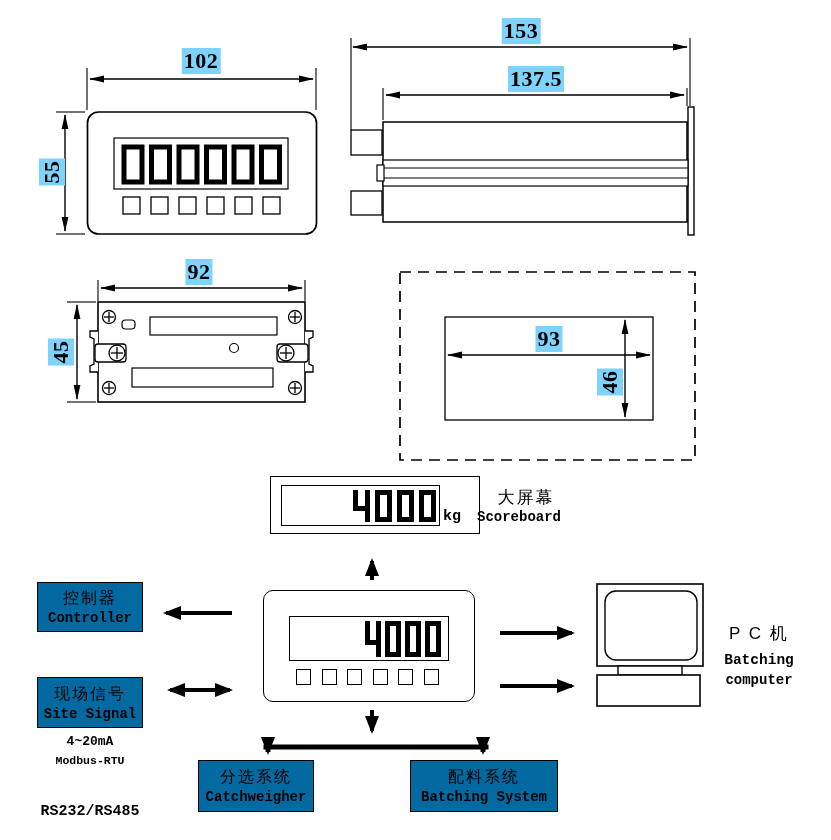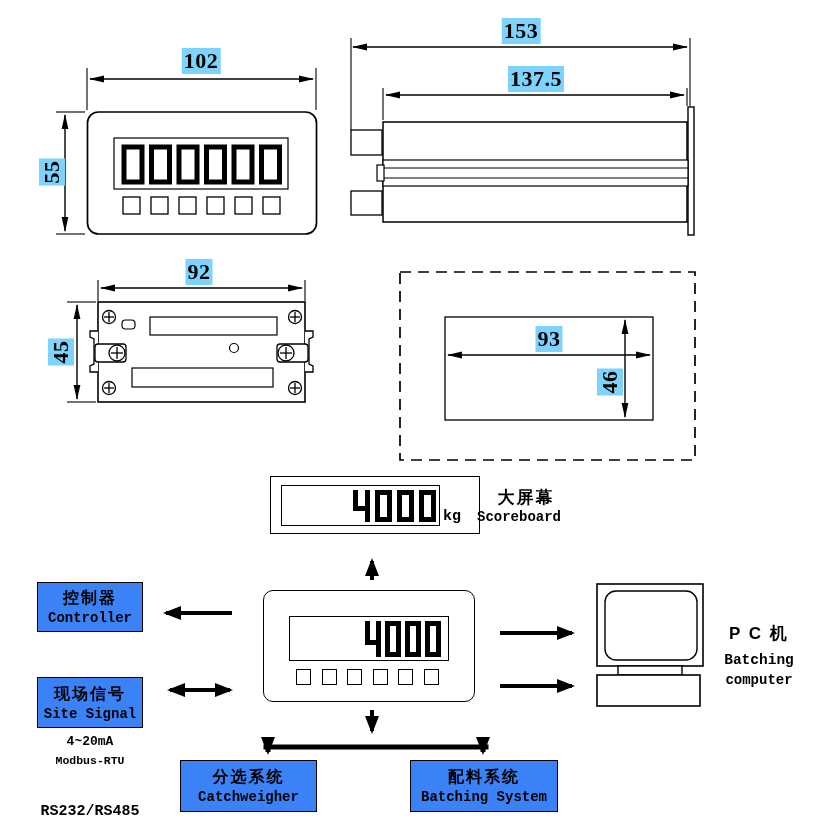--- a/index.html
+++ b/index.html
@@ -5,24 +5,24 @@
   html,body{margin:0;padding:0;background:#fff}
   .stage{position:relative;width:831px;height:840px;background:#ffffff;overflow:hidden;
          font-family:"Liberation Sans",sans-serif;color:#000}
   svg.lines{position:absolute;left:0;top:0}
   
   .dim{position:absolute;font:bold 22px "Liberation Serif",serif;white-space:nowrap;
        transform:translate(-50%,-50%);letter-spacing:0.5px;background:#7dd3fc;padding:0 2px}
   .dim.rot{transform:translate(-50%,-50%) rotate(-90deg)}
   
   .lbl{position:absolute;transform:translate(-50%,-50%);white-space:nowrap;text-align:center}
-  .cn{font-weight:bold;font-size:16px;letter-spacing:2px;font-family:"Liberation Sans",sans-serif}
+  .cn{font-weight:normal;font-size:16px;letter-spacing:2px;font-family:"Liberation Sans",sans-serif}
   .en{font-family:"Liberation Mono",monospace;font-weight:bold;font-size:14px}
   
-  .box{position:absolute;border:1.6px solid #000;background:#3b82f6;display:flex;flex-direction:column;
+  .box{position:absolute;border:1.6px solid #000;background:#0369a1;display:flex;flex-direction:column;
        align-items:center;justify-content:center;gap:1px;text-align:center;box-sizing:border-box}
   
   .devbox{position:absolute;border:1.8px solid #000;border-radius:10px;background:#fff;box-sizing:border-box}
   .scorebox{position:absolute;border:1.8px solid #000;background:#fff;box-sizing:border-box}
   .disp{position:absolute;border:1.3px solid #000;background:#fff;box-sizing:border-box}
   .key{position:absolute;width:15px;height:16px;border:1.5px solid #000;background:#fff;box-sizing:border-box}
   
   .sevenseg{position:absolute;display:flex}
   .d7{position:relative;flex:none;width:var(--dw);height:var(--dh);margin-left:var(--dg);box-sizing:border-box}
   .d7.d0{border:var(--dt) solid #000}
@@ -216,21 +216,21 @@
     <div class="en">Site Signal</div>
   </div>
   <div class="lbl en" style="left:90px;top:741px;font-size:13px">4~20mA</div>
   <div class="lbl en" style="left:90px;top:760px;font-size:11.5px">Modbus-RTU</div>
   <div class="lbl en" style="left:90px;top:811px;font-size:15px">RS232/RS485</div>
 
   <div class="lbl cn" style="left:759px;top:633px;font-size:17px">P C 机</div>
   <div class="lbl en" style="left:759px;top:660px;font-size:14.5px">Batching</div>
   <div class="lbl en" style="left:759px;top:680px;font-size:14px">computer</div>
 
-  <div class="box" style="left:180px;top:760px;width:137px;height:52px">
+  <div class="box" style="left:198px;top:760px;width:116px;height:52px">
     <div class="cn">分选系统</div>
     <div class="en">Catchweigher</div>
   </div>
   <div class="box" style="left:410px;top:760px;width:148px;height:52px">
     <div class="cn">配料系统</div>
     <div class="en">Batching System</div>
   </div>
 
 </div>
 

